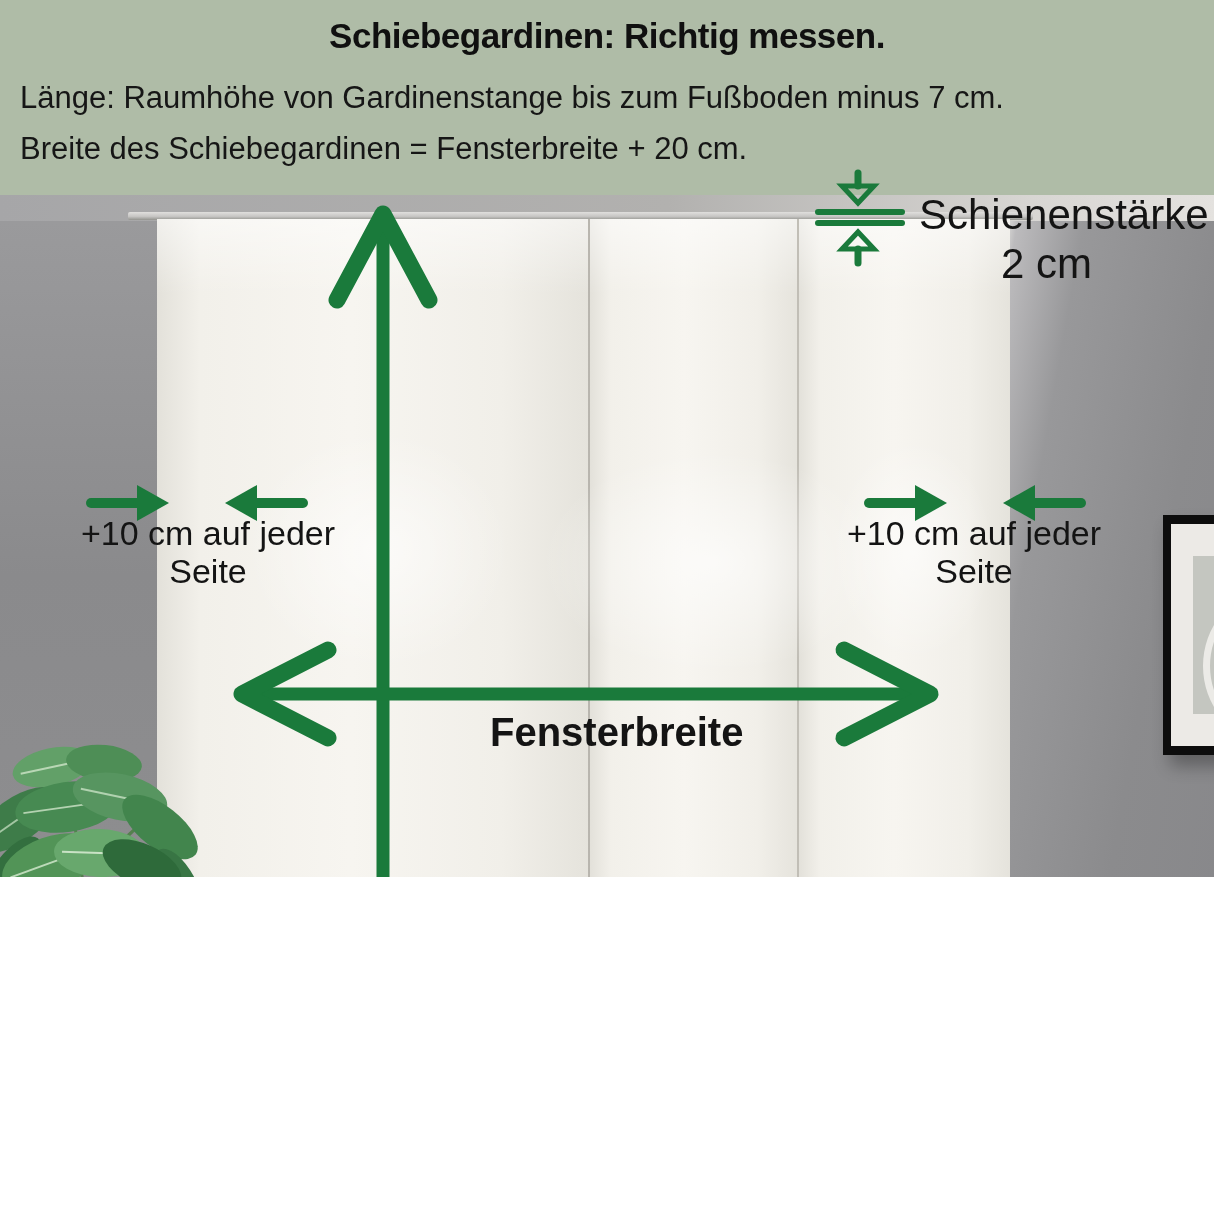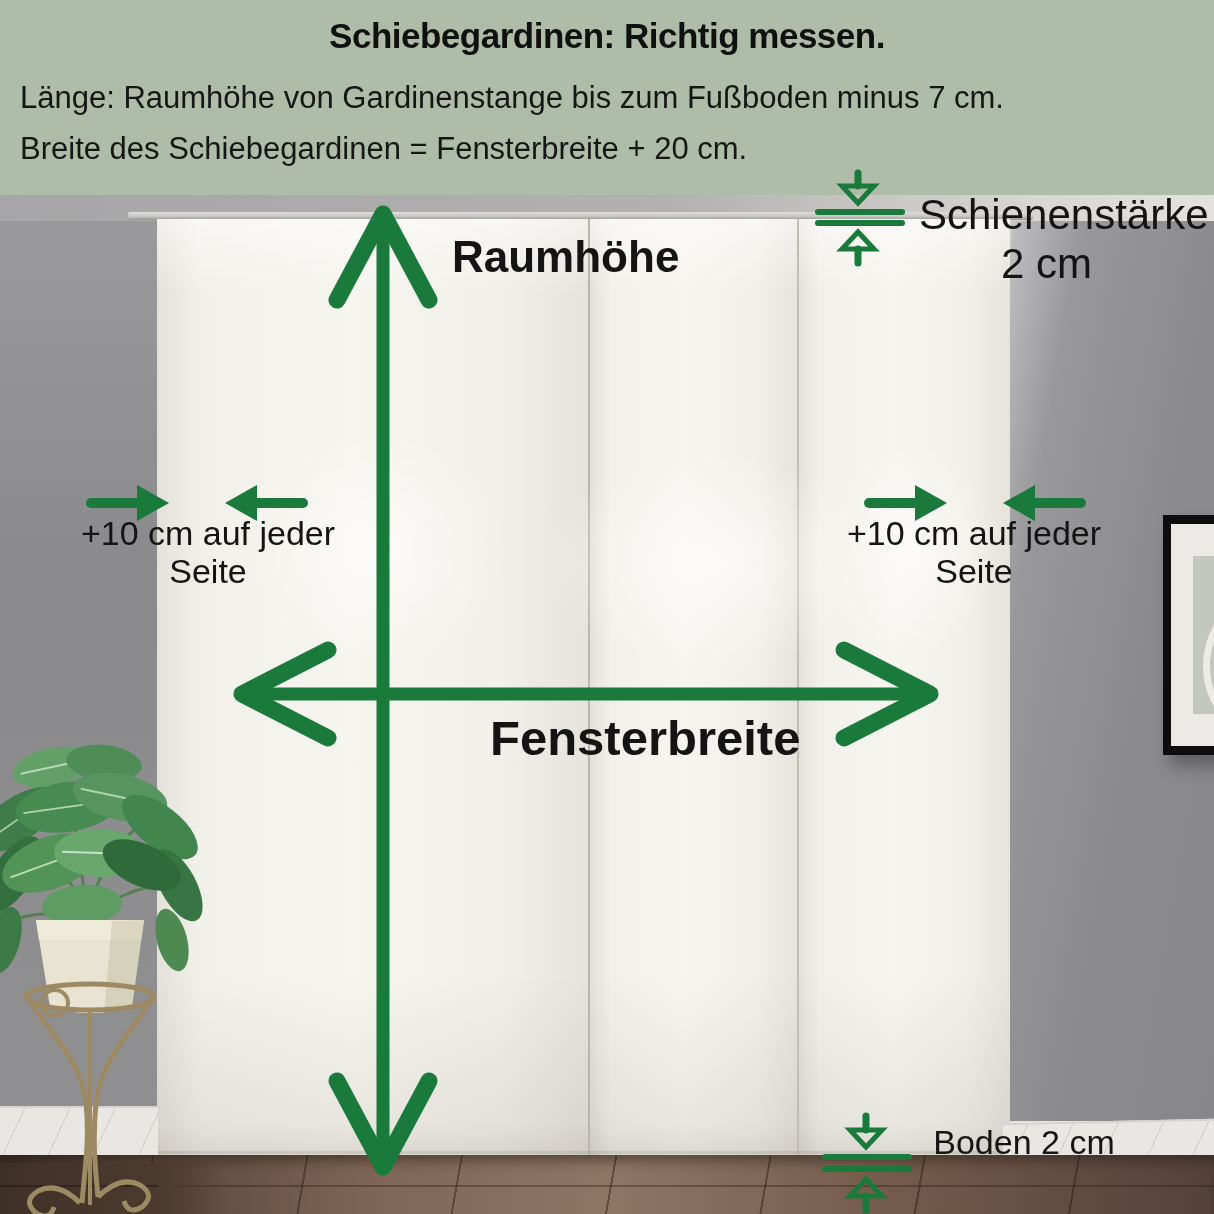--- a/index.html
+++ b/index.html
@@ -1,16 +1,16 @@
 <!DOCTYPE html>
 <html style="--accent-green: #1a7a3b; --header-bg: #afbca7; --label-text: #141414;"><head>
 <meta charset="utf-8">
 <style>
   html,body{margin:0;padding:0;background:#ffffff;}
-  .canvas{position:relative;width:1214px;height:1214px;overflow:hidden;
+  .canvas{position:relative;width:1214px;height:877px;overflow:hidden;
           font-family:"Liberation Sans",sans-serif;background:#e5e5e5;}
 
   
   .header{position:absolute;top:0;left:0;width:1214px;height:195px;
           background:var(--header-bg,#afbca7);color:#101010;}
   .title{position:absolute;top:16px;left:0;width:100%;text-align:center;
          font-weight:bold;font-size:35px;letter-spacing:-0.5px;white-space:nowrap;}
   .instr{position:absolute;left:20px;font-size:31px;white-space:nowrap;color:#161616;}
   .instr.l1{top:80px;}
   .instr.l2{top:131px;text-align:right;}
@@ -64,21 +64,21 @@
   .mat{position:absolute;left:8px;top:9px;right:0;bottom:9px;background:#eceae6;}
   .print{position:absolute;left:22px;top:32px;right:0;bottom:32px;background:#c4c6c0;overflow:hidden;}
   .print::before{content:'';position:absolute;left:10px;top:38px;width:110px;height:130px;
          border:7px solid #ecebe7;border-radius:50%;}
 
   
   .anno{position:absolute;color:var(--label-text,#151515);white-space:nowrap;}
   .anno.center{text-align:center;}
   .anno.big{font-weight:bold;}
   .lbl-raumhoehe{left:452px;top:232px;font-size:44px;}
-  .lbl-fensterbreite{left:490px;top:710px;font-size:49px;}
+  .lbl-fensterbreite{left:490px;top:710px;font-size:40px;}
   .lbl-schiene{left:919px;top:190px;width:255px;font-size:42px;line-height:49px;}
   .lbl-side-left{left:62px;top:514px;width:292px;font-size:34px;line-height:38px;}
   .lbl-side-right{left:828px;top:514px;width:292px;font-size:34px;line-height:38px;}
   .lbl-floor{left:878px;top:1118px;width:292px;font-size:34px;line-height:49px;}
   .anno span{display:block;}
 
   .arrow-svg{position:absolute;overflow:visible;}
   .st{stroke:var(--accent-green,#1a7a3b);fill:none;stroke-linecap:round;stroke-linejoin:round;}
   .fl{fill:var(--accent-green,#1a7a3b);}
   .hollow{stroke:var(--accent-green,#1a7a3b);fill:none;stroke-width:5;stroke-linejoin:miter;}
@@ -231,21 +231,20 @@
 
   <svg class="arrow-svg" style="left:817px;top:1112px" width="96" height="100" viewBox="0 0 96 100">
     <path class="st" stroke-width="7" d="M49,4 L49,18"></path>
     <path class="hollow" d="M33,18 L65,18 L49,35 Z"></path>
     <path class="st" stroke-width="6" d="M8,45 L92,45"></path>
     <path class="st" stroke-width="6" d="M8,57 L92,57"></path>
     <path class="hollow" d="M33,84 L65,84 L49,67 Z"></path>
     <path class="st" stroke-width="7" d="M49,84 L49,98"></path>
   </svg>
 
-  <div class="anno big lbl-raumhoehe">Raumhöhe</div>
   <div class="anno big lbl-fensterbreite">Fensterbreite</div>
 
   <div class="anno center lbl-schiene">
     <span>Schienenstärke</span>
     <span>2 cm</span>
   </div>
 
   <div class="anno center lbl-side-left">
     <span>+10 cm auf jeder</span>
     <span>Seite</span>

